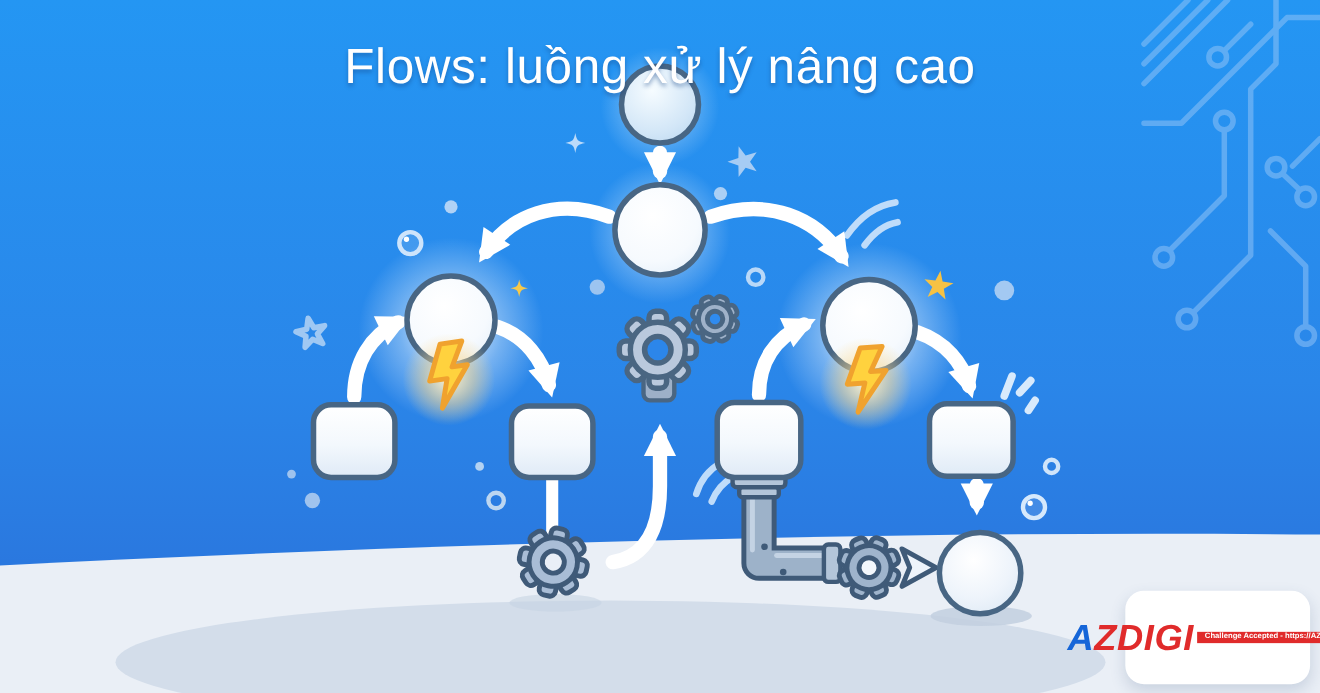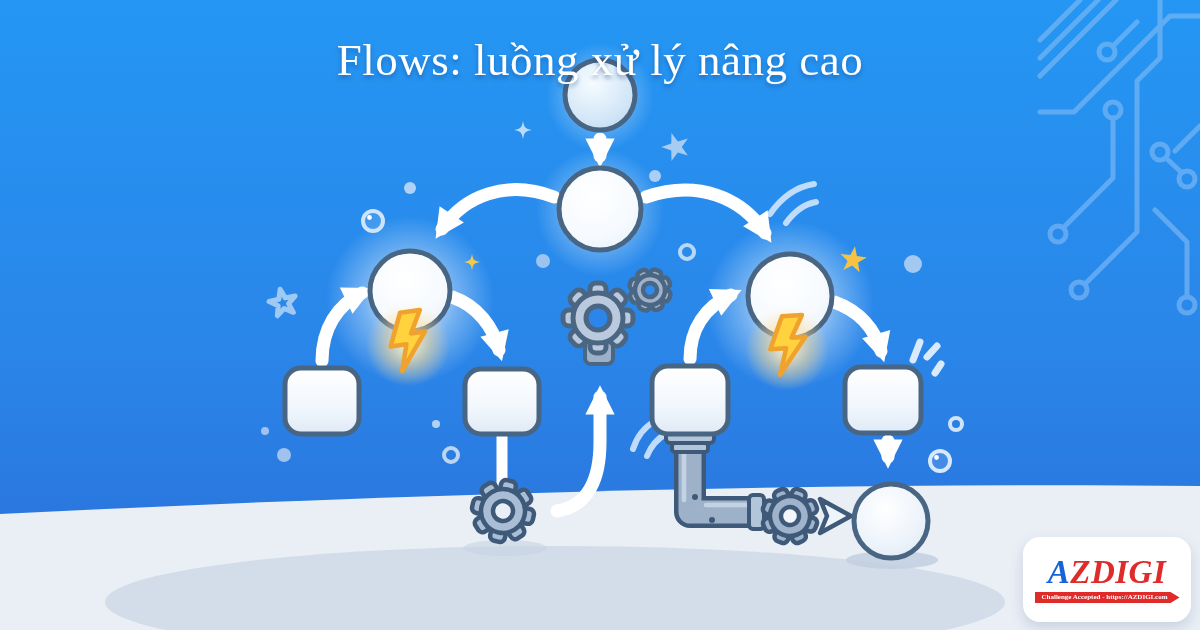--- a/index.html
+++ b/index.html
@@ -1,32 +1,32 @@
 <!DOCTYPE html>
 <html style="--bg_top: #2496f3; --bg_bottom: #2a6ed8; --title_text: #ffffff; --arrow_white: #ffffff; --node_outline: #486684; --bolt_yellow: #ffd23e; --bolt_outline: #f0a22e; --star_yellow: #f6c244; --deco_blue: #a9cef5; --gear_fill: #bac9dd; --pipe_fill: #9db2c9; --floor: #eaeff6; --floor_shadow: #d3ddea; --logo_blue: #1565d8; --logo_red: #e02b2b;"><head>
 <meta charset="utf-8">
 <style>
   html,body{margin:0;padding:0;background:#10365e;}
   .stage{
     position:relative;width:1200px;height:630px;overflow:hidden;
-    font-family:Liberation Serif, serif;
+    font-family:Liberation Sans, sans-serif;
     background:linear-gradient(180deg,var(--bg_top,#2496f3) 0%,#2a86e9 55%,var(--bg_bottom,#2a6ed8) 100%);
   }
   .scene{position:absolute;inset:0;}
   .page-title{
     position:absolute;top:34px;left:0;width:100%;text-align:center;
     font-size:45px;font-weight:400;color:var(--title_text,#fff);letter-spacing:.5px;
     text-shadow:0 3px 4px rgba(21,66,130,.45);
     z-index:5;pointer-events:none;
   }
   .logo-card{
     position:absolute;left:1023px;top:537px;width:168px;height:85px;
     background:#ffffff;border-radius:17px;z-index:6;
     box-shadow:0 6px 14px rgba(50,80,120,.18);
-    display:flex;flex-direction:column;align-items:center;justify-content:center;gap:3px;
+    display:flex;flex-direction:row;align-items:center;justify-content:center;gap:3px;
   }
   .brand{font-style:italic;font-weight:bold;font-size:33px;line-height:1;letter-spacing:.5px;}
   .brand-a{color:var(--logo_blue,#1565d8);}
   .brand-rest{color:var(--logo_red,#e02b2b);}
   .tagline{
     background:var(--logo_red,#e02b2b);color:#fff;font-size:7px;line-height:1.55;
     padding:0 12px 0 7px;white-space:nowrap;font-weight:bold;
     clip-path:polygon(0 0,calc(100% - 9px) 0,100% 50%,calc(100% - 9px) 100%,0 100%);
   }
 </style>

